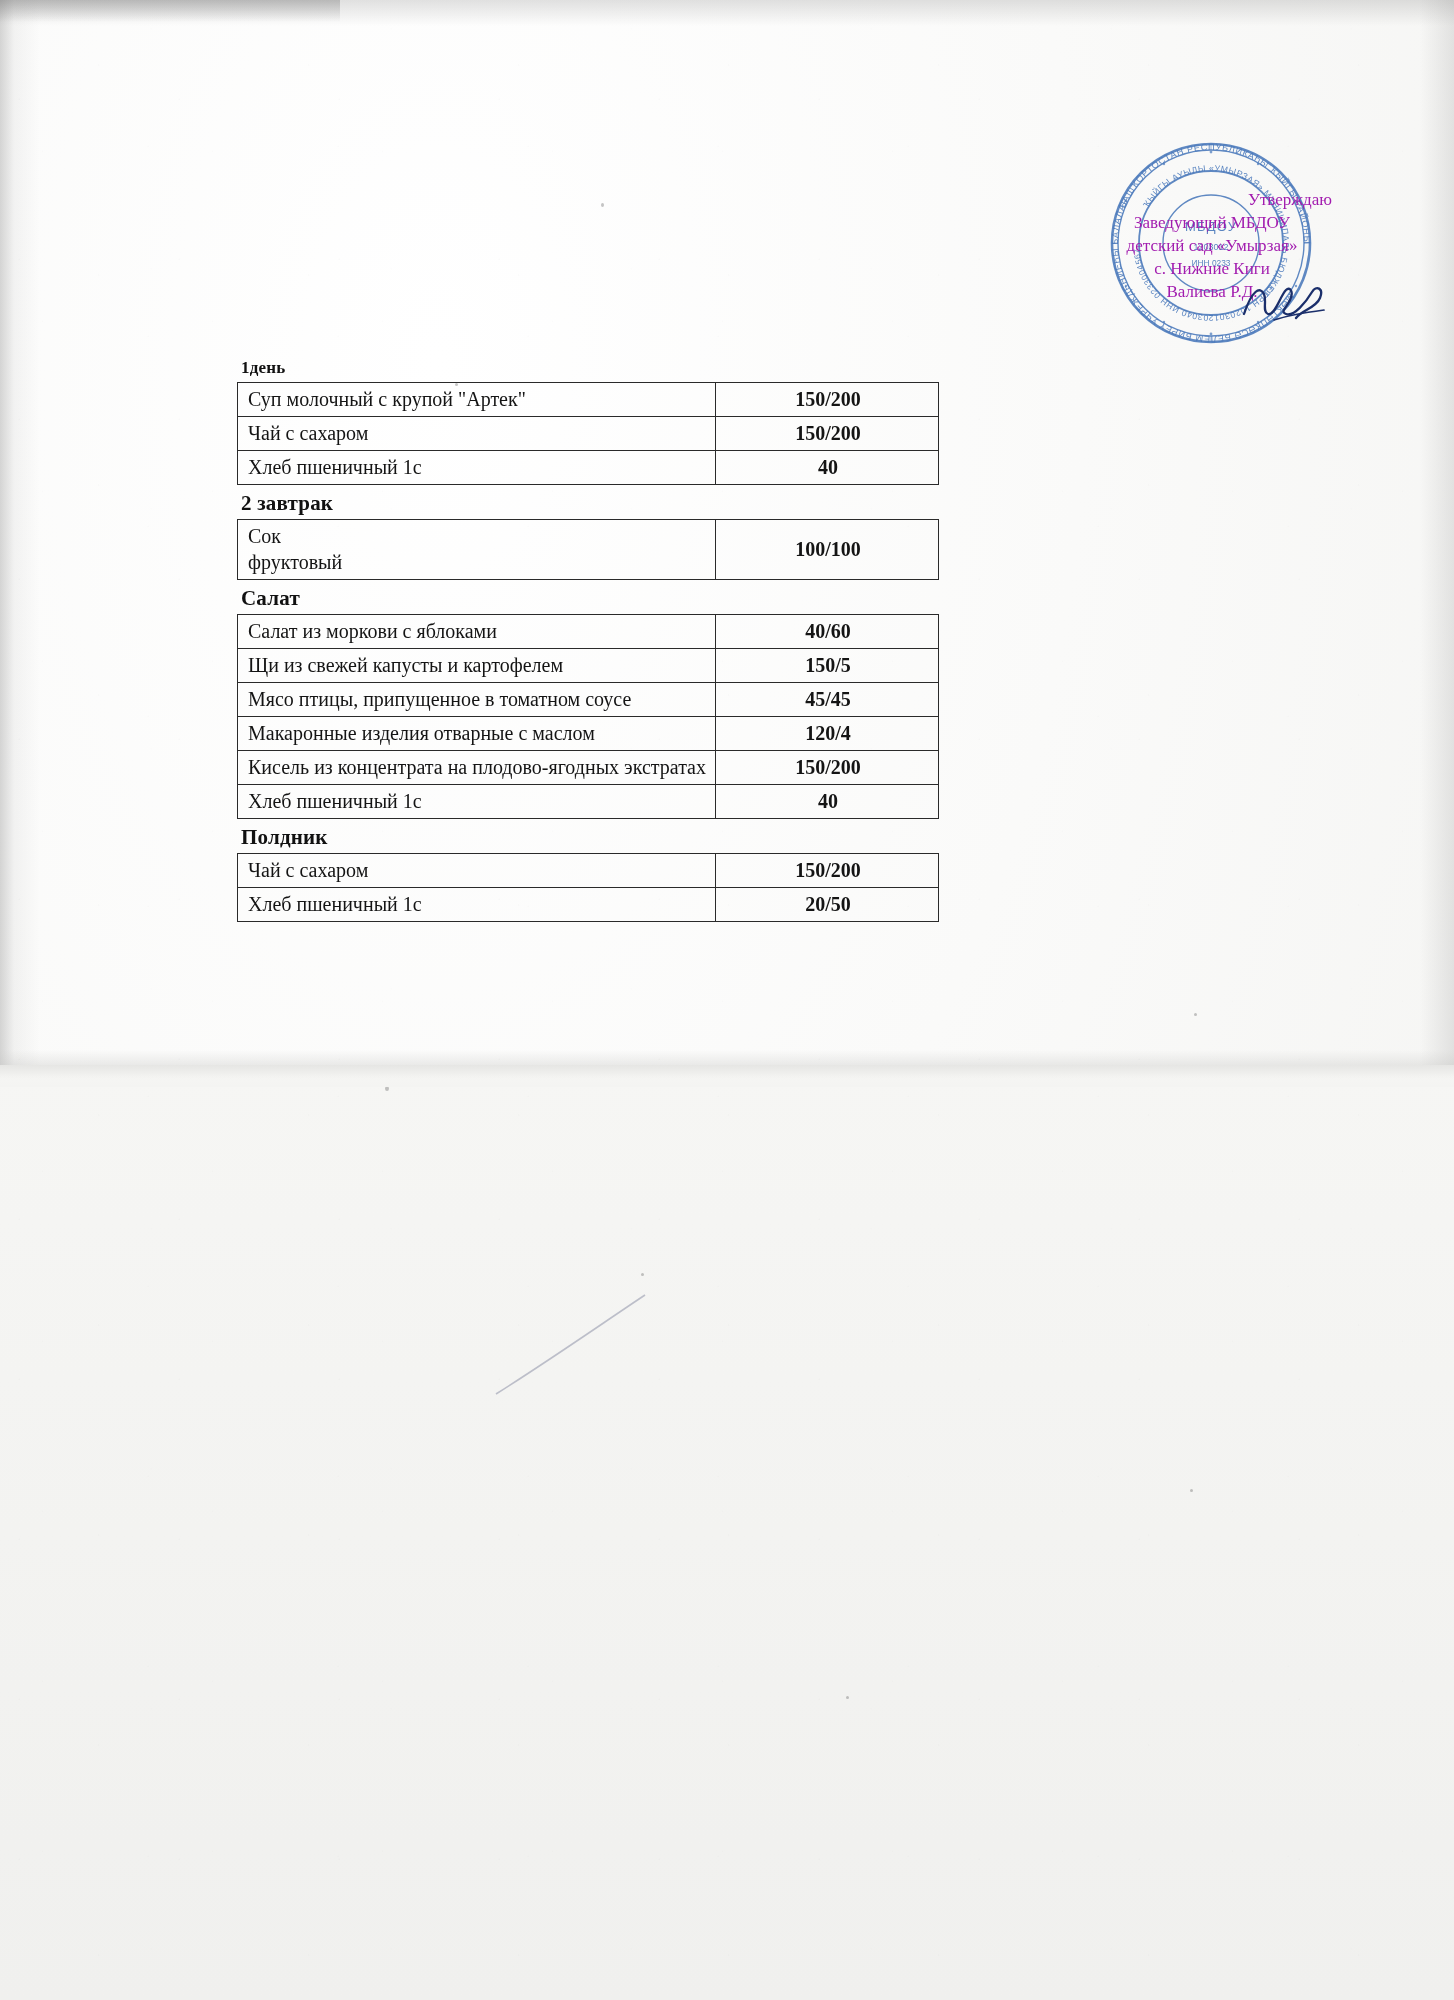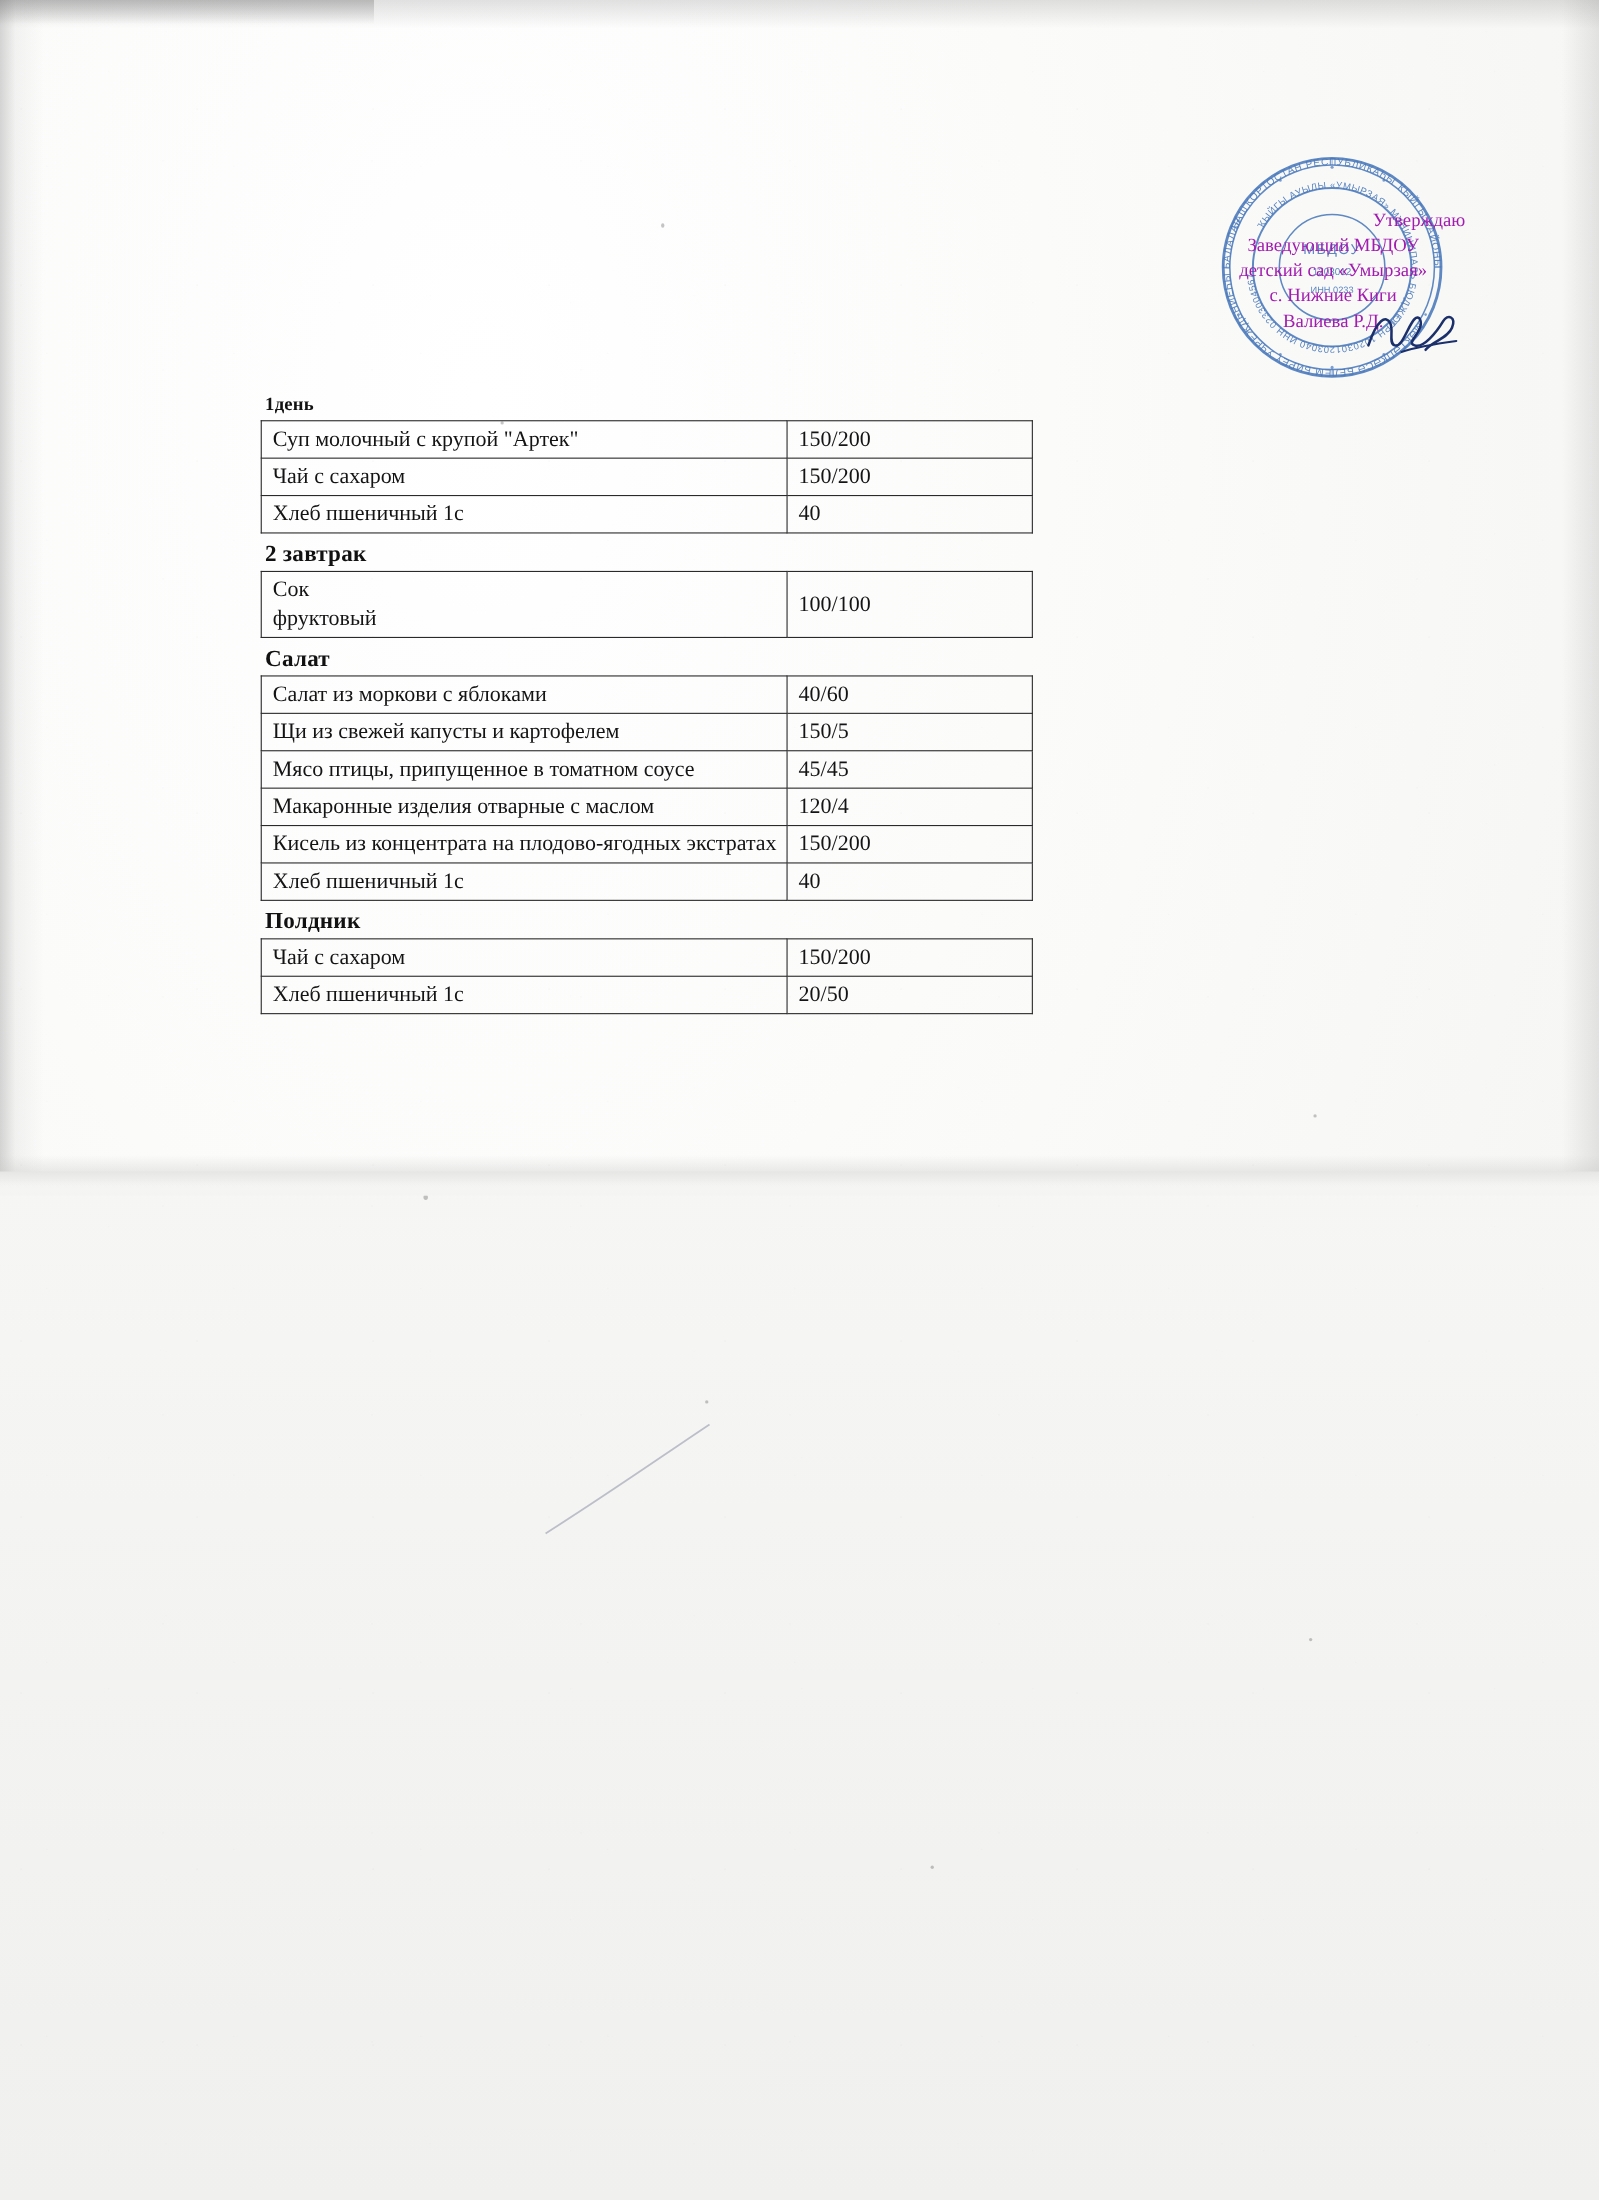--- a/index.html
+++ b/index.html
@@ -126,23 +126,24 @@
   table.meal td {
     border: 1.4px solid #2a2a2a;
     font-size: 20px;
     line-height: 26px;
     padding: 3px 8px 4px 10px;
     vertical-align: top;
     color: #141414;
   }
   table.meal td.qty {
     width: 204px;
-    text-align: left;
+    text-align: center;
     vertical-align: top;
     padding-top: 3px;
+    font-weight: bold;
   }
   table.meal td.qty.mid { vertical-align: middle; }
   .two-line { min-height: 56px; }
 
   
   .mark {
     position: absolute;
     background: rgba(90,90,90,0.35);
     border-radius: 50%;
     pointer-events: none;

